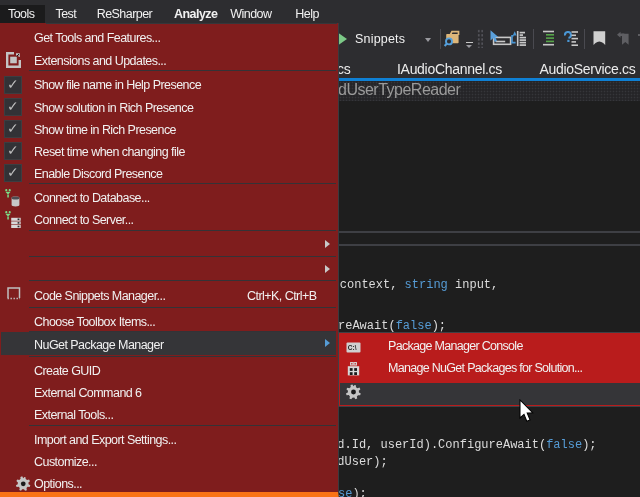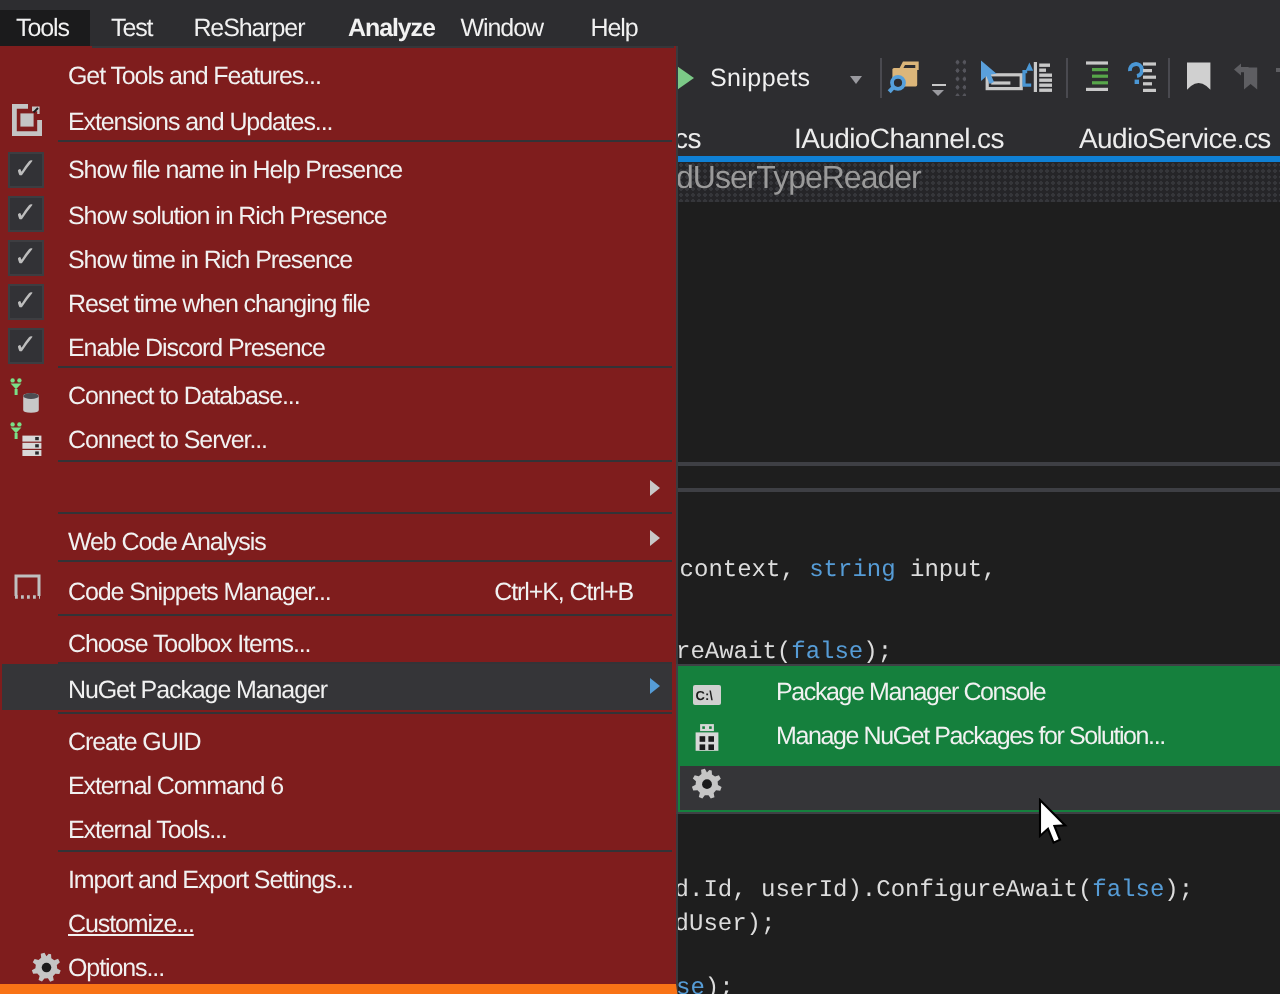--- a/index.html
+++ b/index.html
@@ -37,21 +37,21 @@
   .arrow{position:absolute;left:325px;width:0;height:0;border-top:4px solid transparent;
          border-bottom:4px solid transparent;border-left:5px solid #c8c8c8;}
   #nugetHL{position:absolute;left:1px;top:308.5px;width:335px;height:23px;background:#353538;}
   .chk{position:absolute;left:4px;width:15.5px;height:15.5px;background:#323236;
        border:1px solid #3d3d41;color:#bdbdbd;font-size:14px;line-height:15px;
        text-align:center;}
   .short{position:absolute;right:21px;height:22px;line-height:26px;color:#f1f1f1;
          font-size:12.5px;letter-spacing:-0.55px;}
   .gico{position:absolute;}
   
-  #submenu{left:338px;top:332px;width:302px;height:73px;background:#15803d;z-index:11;
+  #submenu{left:338px;top:332px;width:302px;height:73px;background:#b91c1c;z-index:11;
            border-top:1px solid #3f4045;border-left:1px solid #3f4045;border-bottom:1px solid #3f4045;}
   .sitem{position:absolute;left:49px;height:22px;line-height:19.5px;color:#f1f1f1;
          font-size:12.5px;letter-spacing:-0.7px;white-space:nowrap;}
   #subHL{position:absolute;left:1px;top:49.5px;width:300px;height:22.5px;background:#353538;}
   #cursor{left:517.5px;top:398.5px;z-index:20;}
 </style>
 </head>
 <body>
 
 <div class="abs" id="toolbar">
@@ -170,37 +170,36 @@
   <span class="pitem" style="top:71.5px;">Show solution in Rich Presence</span>
   <span class="pitem" style="top:93.5px;">Show time in Rich Presence</span>
   <span class="pitem" style="top:115.5px;">Reset time when changing file</span>
   <span class="pitem" style="top:137.5px;">Enable Discord Presence</span>
   <div class="psep" style="top:160px;"></div>
   <span class="pitem" style="top:162px;">Connect to Database...</span>
   <span class="pitem" style="top:184px;">Connect to Server...</span>
   <div class="psep" style="top:206.5px;"></div>
   <div class="arrow" style="top:216.5px;"></div>
   <div class="psep" style="top:232.5px;"></div>
-  <span class="pitem" style="top:234.5px;">Web Code Analysis</span>
   <div class="arrow" style="top:241.5px;"></div>
   <div class="psep" style="top:257px;"></div>
   <span class="pitem" style="top:259.5px;">Code Snippets Manager...</span>
   <span class="short" style="top:259.5px;">Ctrl+K, Ctrl+B</span>
   <div class="psep" style="top:284px;"></div>
   <span class="pitem" style="top:286px;">Choose Toolbox Items...</span>
   <div class="psep" style="top:307.5px;"></div>
   <span class="pitem" style="top:309px;">NuGet Package Manager</span>
   <div class="arrow" style="top:316px;border-left-color:#569cd6;"></div>
   <div class="psep" style="top:333px;"></div>
   <span class="pitem" style="top:334.5px;">Create GUID</span>
   <span class="pitem" style="top:356.5px;">External Command 6</span>
   <span class="pitem" style="top:378.5px;">External Tools...</span>
   <div class="psep" style="top:401.5px;"></div>
   <span class="pitem" style="top:403.5px;">Import and Export Settings...</span>
-  <span class="pitem" style="top:426px;text-decoration:underline;">Customize...</span>
+  <span class="pitem" style="top:426px;">Customize...</span>
   <span class="pitem" style="top:447.5px;">Options...</span>
 
   <div class="chk" style="top:53px;">✓</div>
   <div class="chk" style="top:75px;">✓</div>
   <div class="chk" style="top:97px;">✓</div>
   <div class="chk" style="top:119px;">✓</div>
   <div class="chk" style="top:141px;">✓</div>
 
   <svg class="gico" style="left:6px;top:28.5px;" width="15" height="16" viewBox="0 0 15 16">
     <path d="M8,1.2 L1.2,1.2 L1.2,14.8 L13.8,14.8 L13.8,8" fill="none" stroke="#c4c4c4" stroke-width="2.4"></path>

